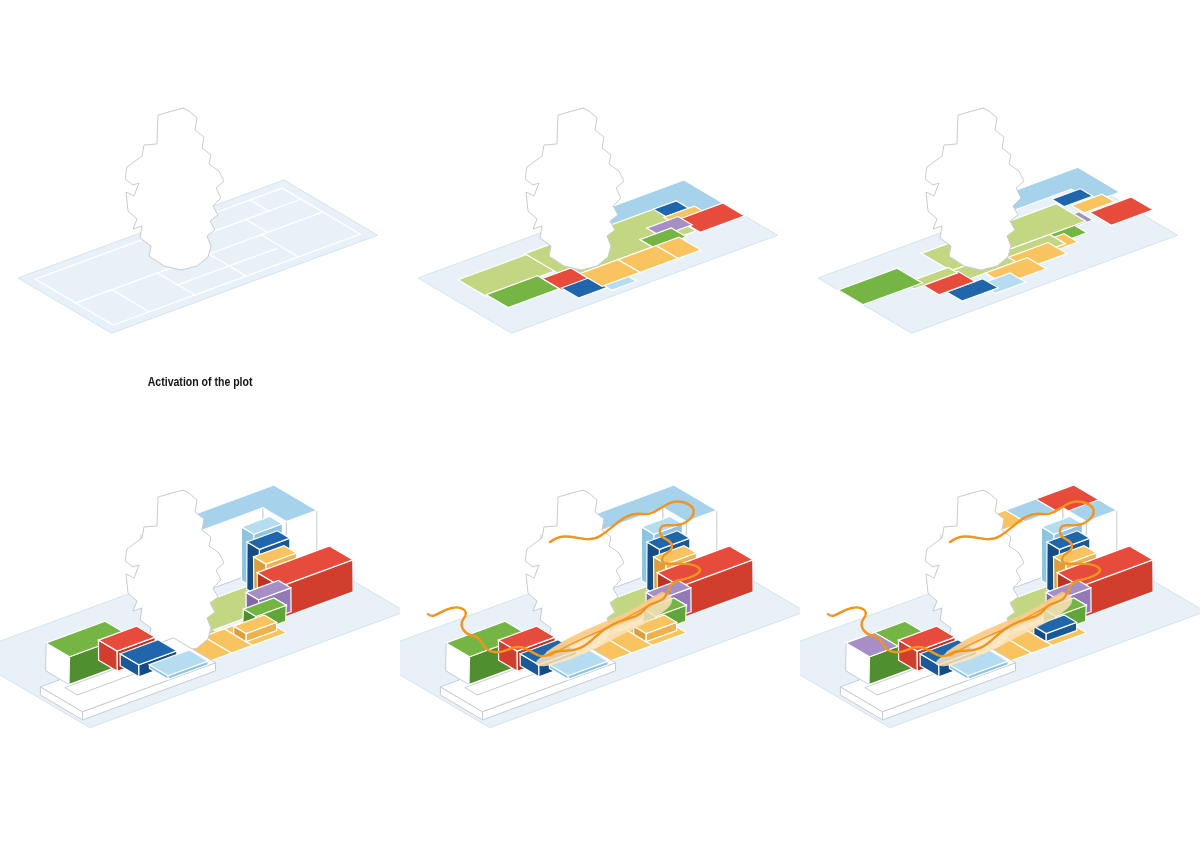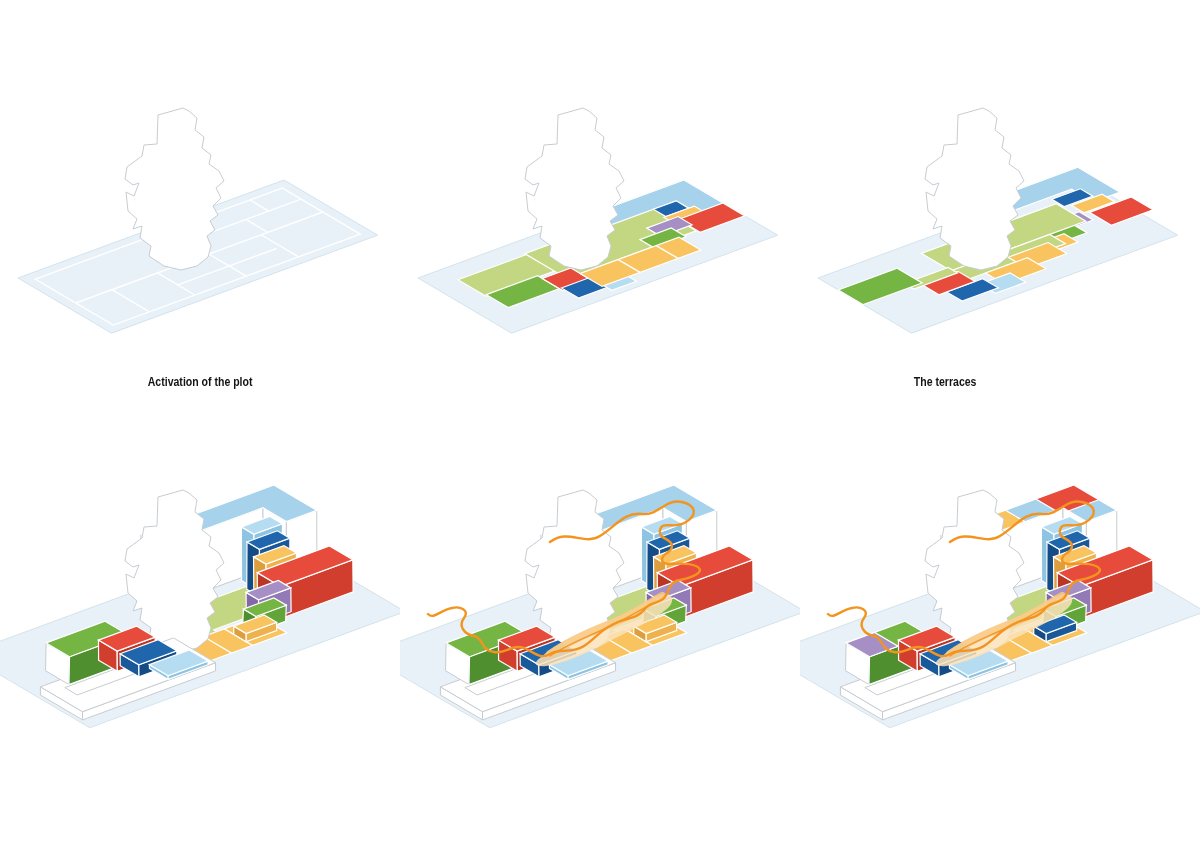--- a/index.html
+++ b/index.html
@@ -97,21 +97,20 @@
         <rect x="146" y="66" width="42" height="24" class="f-yellow s-w"></rect>
         <rect x="114" y="76" width="44" height="24" class="f-yellow s-w"></rect>
         <rect x="98" y="88" width="32" height="20" class="f-lightblue s-w"></rect>
         <rect x="68" y="82" width="38" height="20" class="f-blue s-w"></rect>
         <rect x="60" y="60" width="38" height="22" class="f-red s-w"></rect>
         <rect x="50" y="50" width="46" height="12" class="f-lightgreen s-w"></rect>
         <rect x="0" y="26" width="62" height="32" class="f-green s-w"></rect>
       </g>
       <use href="#fp" class="fp-use"></use>
     </svg>
-    <figcaption class="caption"><span class="inner">The terraces</span></figcaption>
   </figure>
 
   <figure class="panel row2" style="margin:0">
     <svg class="diagram" width="400" height="330" viewBox="0 0 400 330">
       <g class="iso" transform="matrix(0.95 -0.35 0.78 0.46 18 208)">
         <rect x="-28" y="-34" width="332" height="160" class="f-plot s-pe"></rect>
         <polygon points="150,14 236,14 236,56 160,56 160,78 96,78 96,44 150,44" class="f-lightgreen s-w"></polygon>
         <rect x="100" y="60" width="104" height="36" class="f-yellow s-w"></rect>
         <path class="s-wl" d="M 124,60 V 96 M 146,60 V 96 M 168,60 V 96"></path>
 

